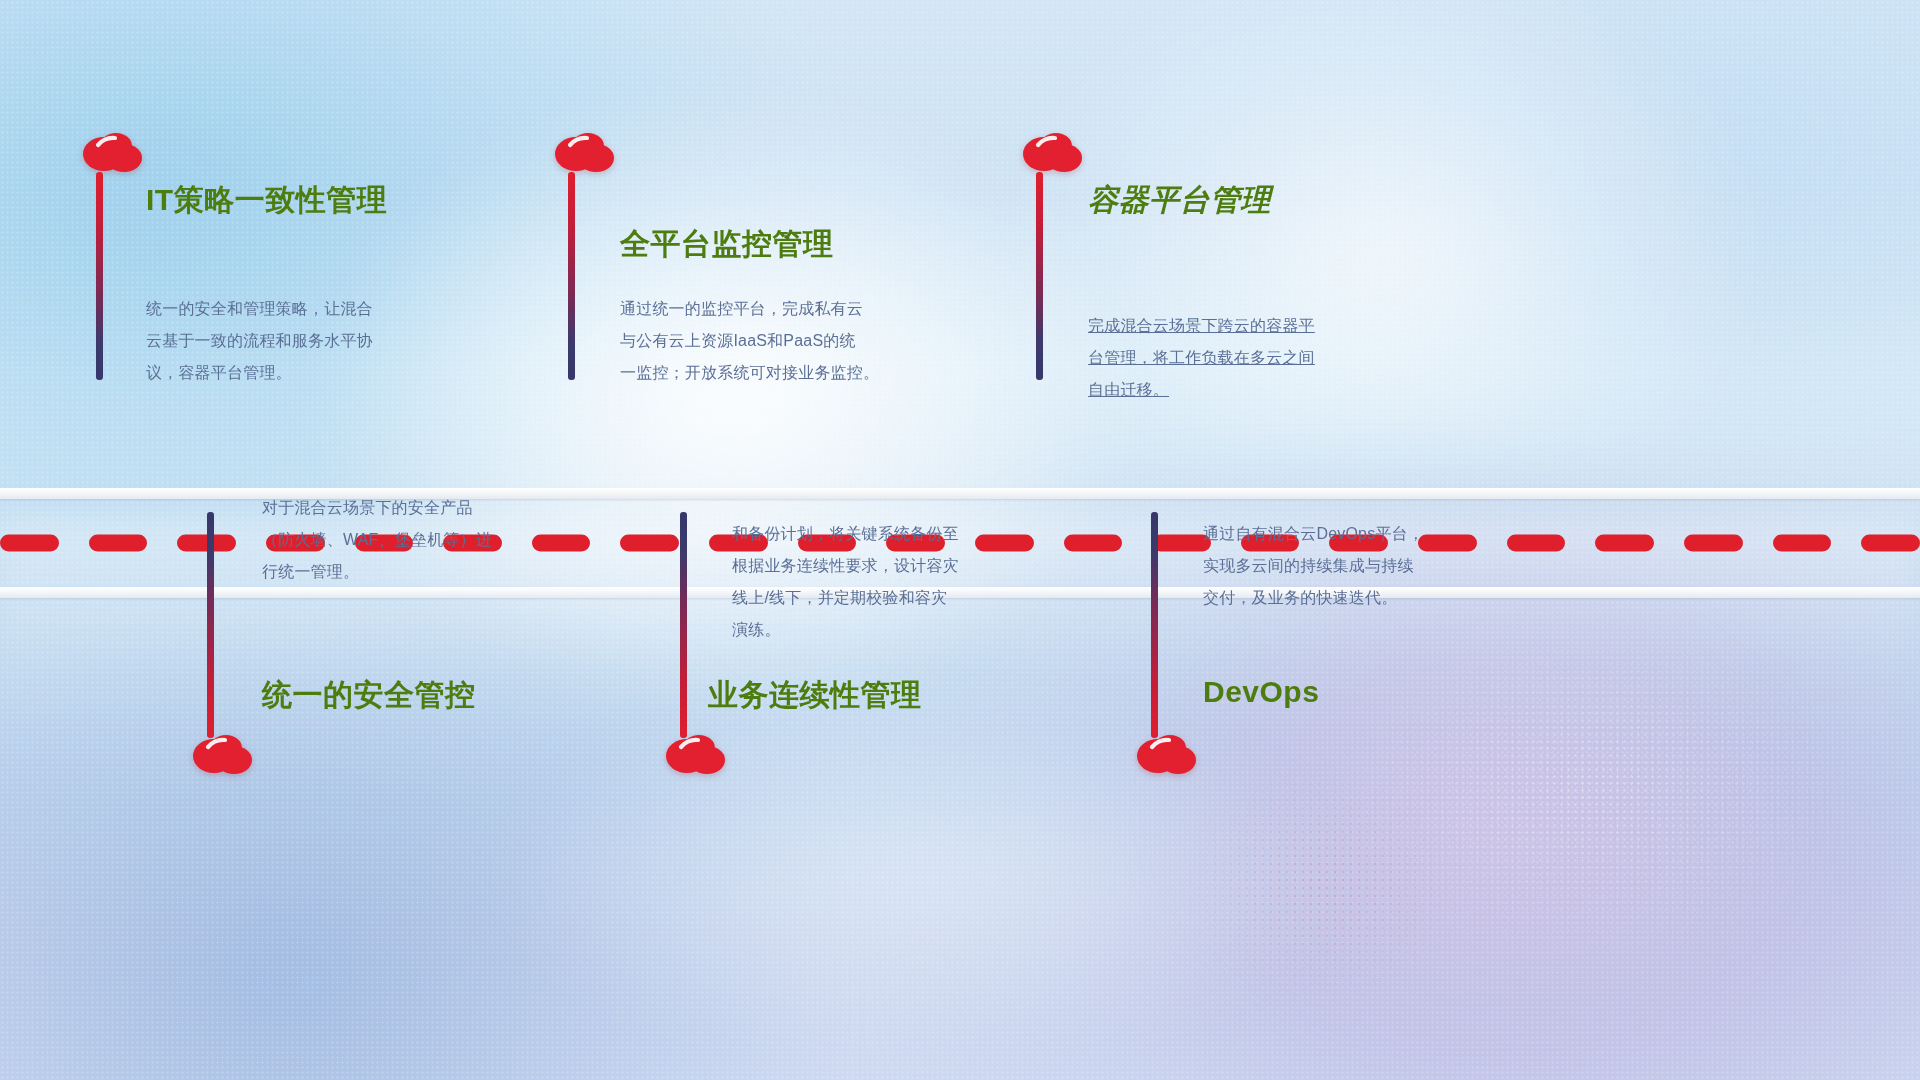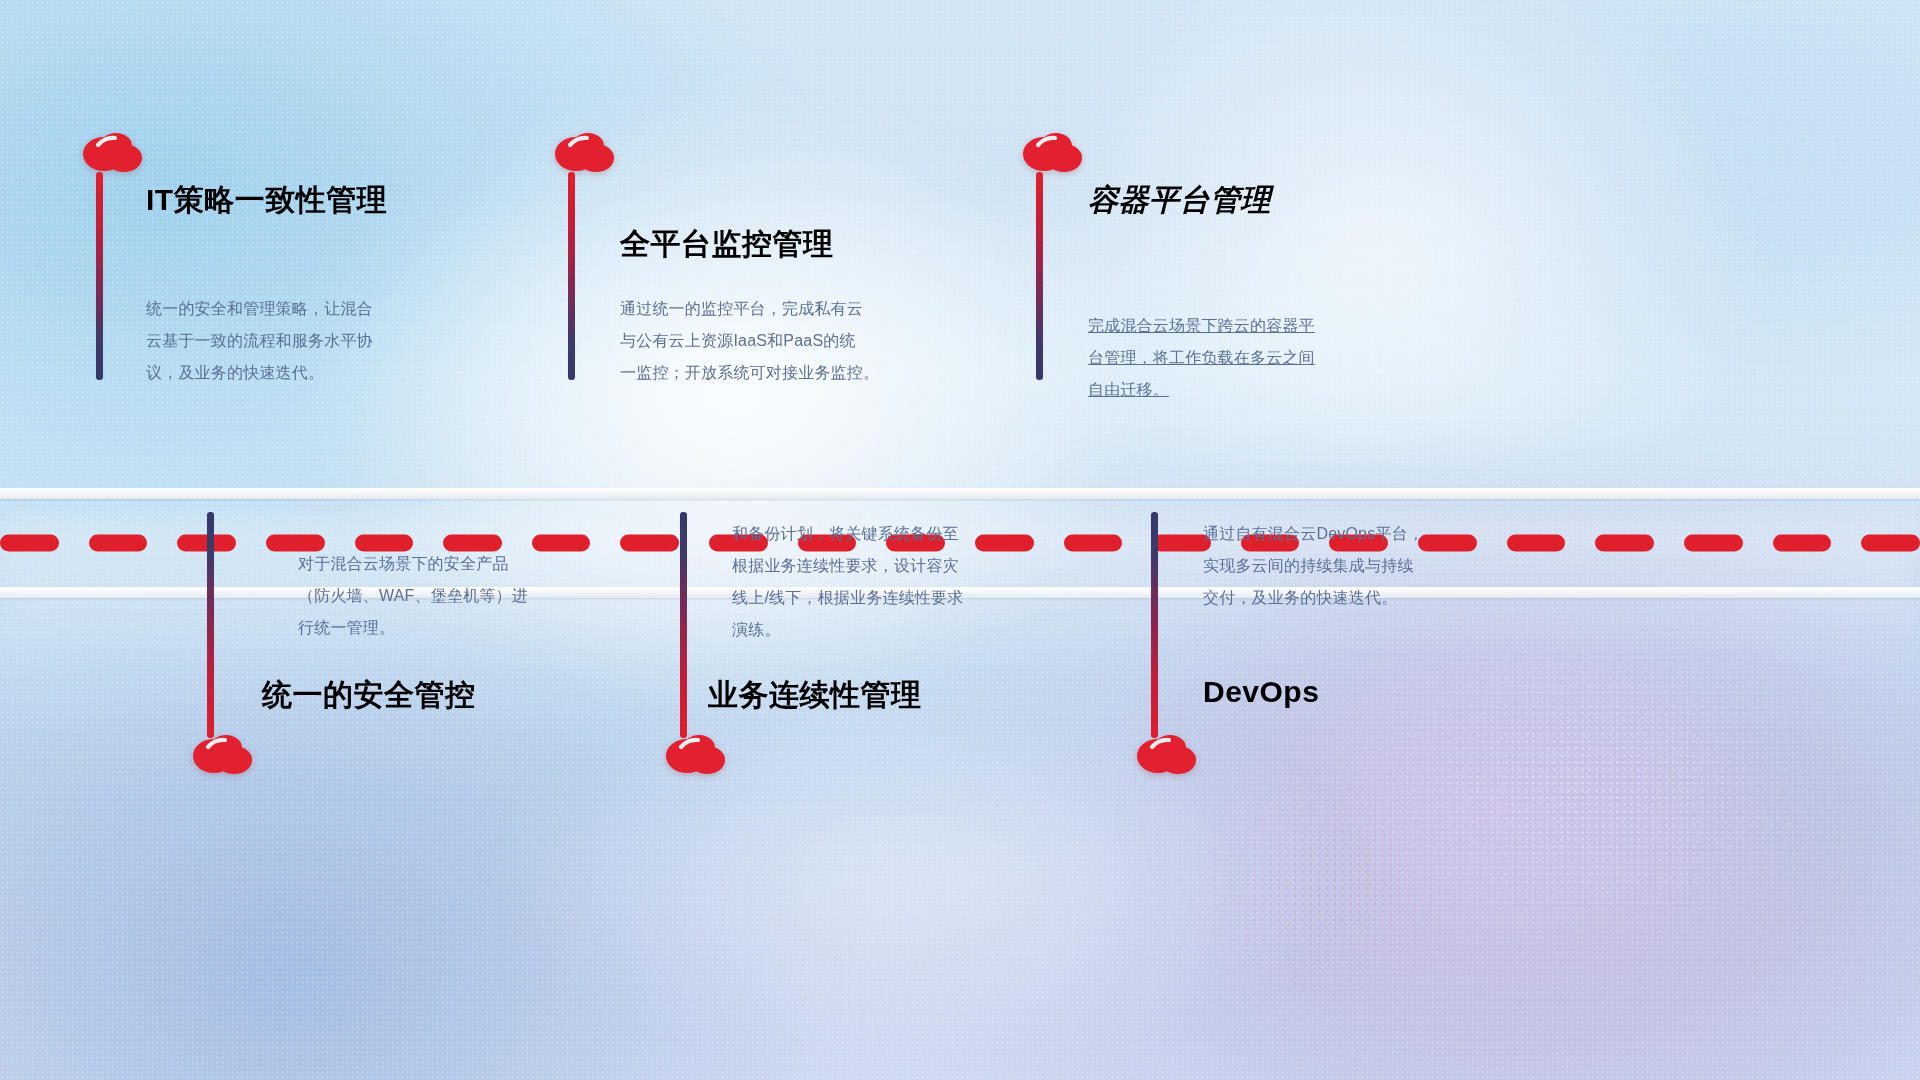--- a/index.html
+++ b/index.html
@@ -123,21 +123,21 @@
   .stem {
     position:absolute; width:7px; border-radius:3px;
     background:linear-gradient(180deg,#e01f2d 0%,#c21e3a 26%,#7b2a55 58%,#3b3a6b 82%,#36376a 100%);
   }
   .stem.up {
     background:linear-gradient(0deg,#e01f2d 0%,#c21e3a 26%,#7b2a55 58%,#3b3a6b 82%,#36376a 100%);
   }
 
   .m-title {
     position:absolute; white-space:nowrap;
-    font-size:30px; font-weight:700; color:#000000;
+    font-size:30px; font-weight:700; color:#4d7c0f;
     letter-spacing:.5px;
   }
   .m-body {
     position:absolute;
     font-size:16px; line-height:32px;
     color:#5b6f96; font-weight:400;
     letter-spacing:.2px;
   }
   .m-body div { white-space:nowrap; }
 </style>
@@ -199,21 +199,21 @@
       <path d="M10 30 h52 v4 a6 6 0 0 1 -6 6 H16 a6 6 0 0 1 -6 -6 z"></path>
     </g>
     <path d="M20 17 q7 -8 17 -7" stroke="#ffffff" stroke-width="4.2" stroke-linecap="round" fill="none" opacity=".92"></path>
     </svg>
   </div>
   <div class="stem" style="left:96px;top:172px;height:208px;"></div>
   <div class="m-title" style="left:146px;top:180px;">IT策略一致性管理</div>
   <div class="m-body" style="left:146px;top:293px;">
     <div>统一的安全和管理策略，让混合</div>
     <div>云基于一致的流程和服务水平协</div>
-    <div>议，及业务的快速迭代。</div>
+    <div>议，容器平台管理。</div>
   </div>
 </div>
 
 <div class="marker">
   <div class="cloud" style="position:absolute;left:550px;top:128px;">
     <svg viewBox="0 0 70 48">
         <g fill="#e2202f">
       <ellipse cx="26" cy="26" rx="21" ry="17"></ellipse>
       <ellipse cx="46" cy="30" rx="18" ry="14"></ellipse>
       <ellipse cx="38" cy="18" rx="16" ry="13"></ellipse>
@@ -246,21 +246,21 @@
   <div class="stem" style="left:1036px;top:172px;height:208px;"></div>
   <div class="m-title" style="left:1088px;top:180px;font-style:italic;">容器平台管理</div>
   <div class="m-body" style="left:1088px;top:310px;text-decoration:underline;">
     <div>完成混合云场景下跨云的容器平</div>
     <div>台管理，将工作负载在多云之间</div>
     <div>自由迁移。</div>
   </div>
 </div>
 
 <div class="marker">
-  <div class="m-body" style="left:262px;top:548px;margin-left:36px;">
+  <div class="m-body" style="left:262px;top:492px;">
     <div>对于混合云场景下的安全产品</div>
     <div>（防火墙、WAF、堡垒机等）进</div>
     <div>行统一管理。</div>
   </div>
   <div class="stem up" style="left:207px;top:512px;height:226px;"></div>
   <div class="m-title" style="left:262px;top:675px;">统一的安全管控</div>
   <div class="cloud" style="position:absolute;left:188px;top:730px;">
     <svg viewBox="0 0 70 48">
         <g fill="#e2202f">
       <ellipse cx="26" cy="26" rx="21" ry="17"></ellipse>
@@ -270,21 +270,21 @@
     </g>
     <path d="M20 17 q7 -8 17 -7" stroke="#ffffff" stroke-width="4.2" stroke-linecap="round" fill="none" opacity=".92"></path>
     </svg>
   </div>
 </div>
 
 <div class="marker">
   <div class="m-body" style="left:732px;top:518px;">
     <div>和备份计划，将关键系统备份至</div>
     <div>根据业务连续性要求，设计容灾</div>
-    <div>线上/线下，根据业务连续性要求</div>
+    <div>线上/线下，并定期校验和容灾</div>
     <div>演练。</div>
   </div>
   <div class="stem up" style="left:680px;top:512px;height:226px;"></div>
   <div class="m-title" style="left:708px;top:675px;">业务连续性管理</div>
   <div class="cloud" style="position:absolute;left:661px;top:730px;">
     <svg viewBox="0 0 70 48">
         <g fill="#e2202f">
       <ellipse cx="26" cy="26" rx="21" ry="17"></ellipse>
       <ellipse cx="46" cy="30" rx="18" ry="14"></ellipse>
       <ellipse cx="38" cy="18" rx="16" ry="13"></ellipse>

